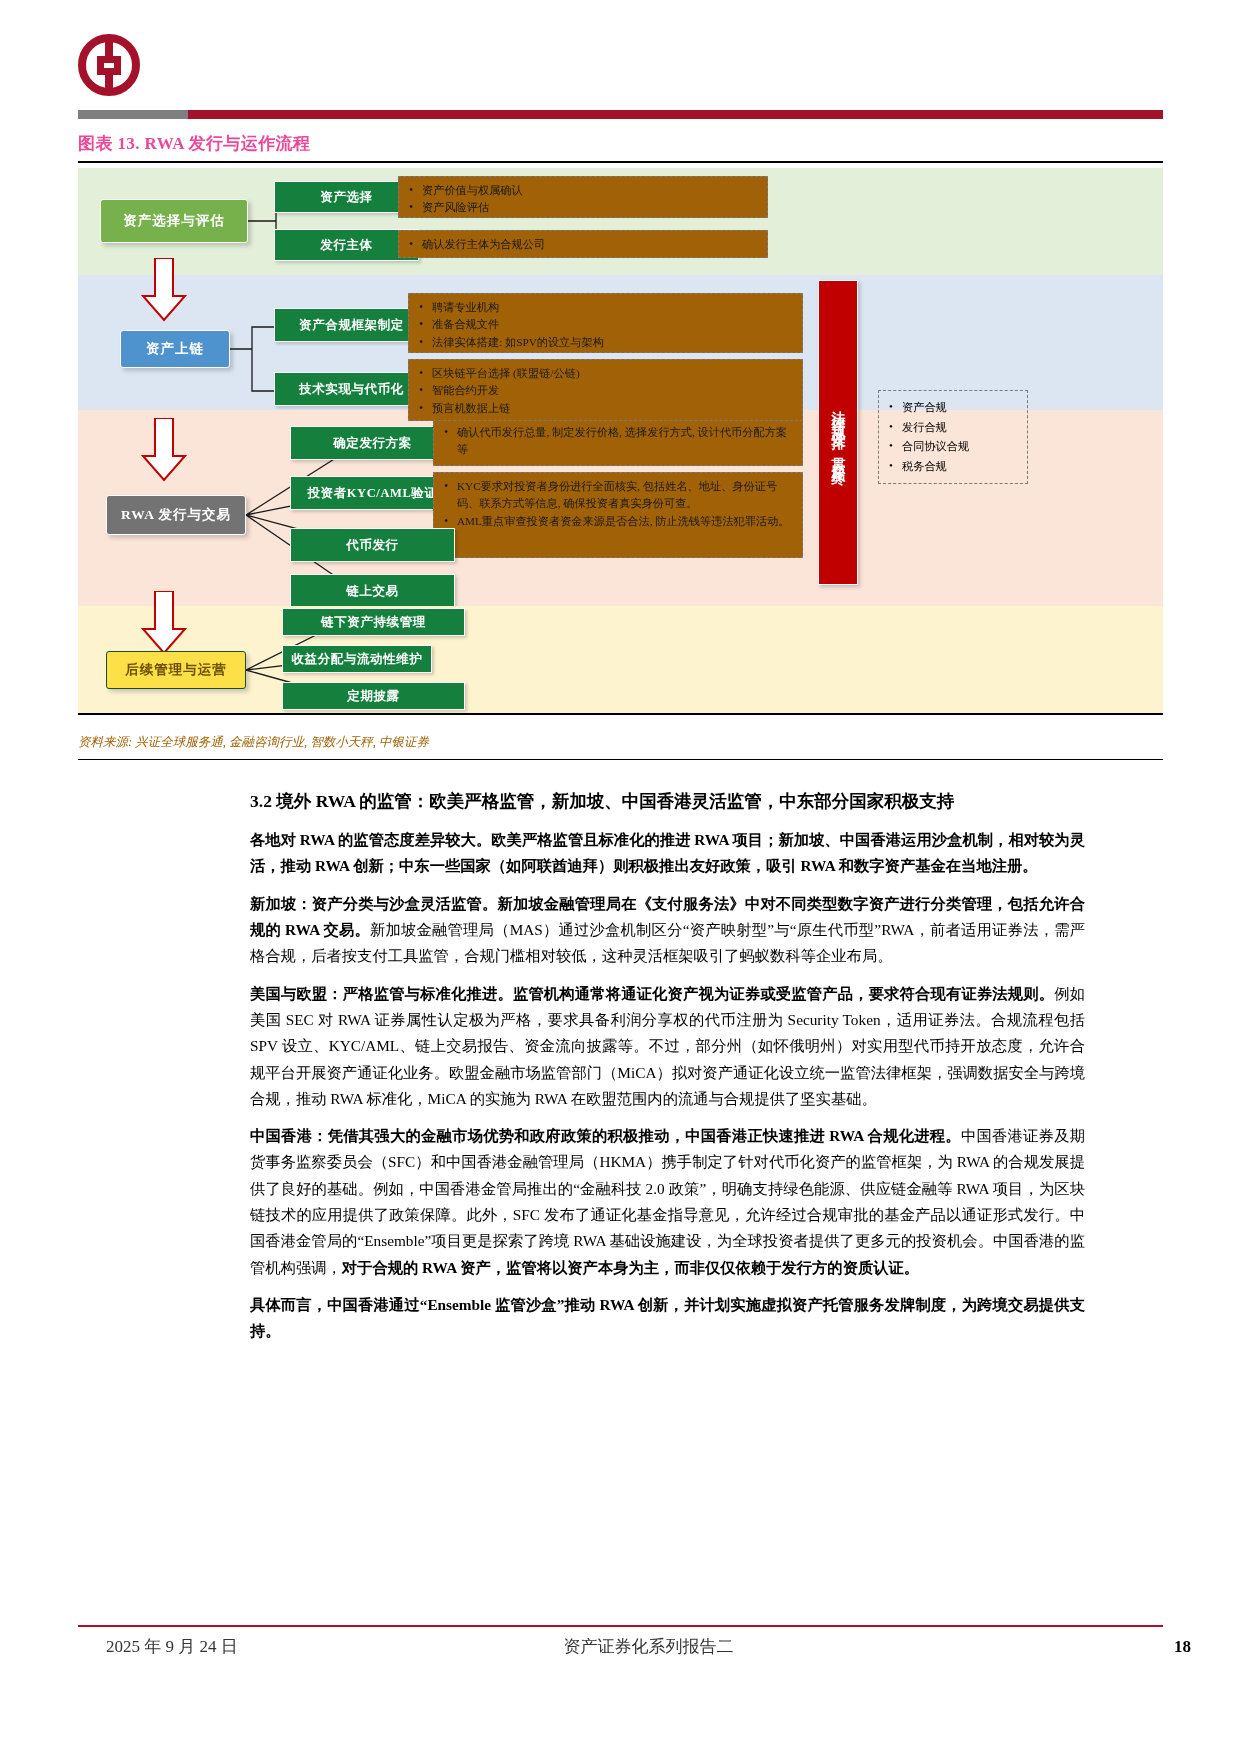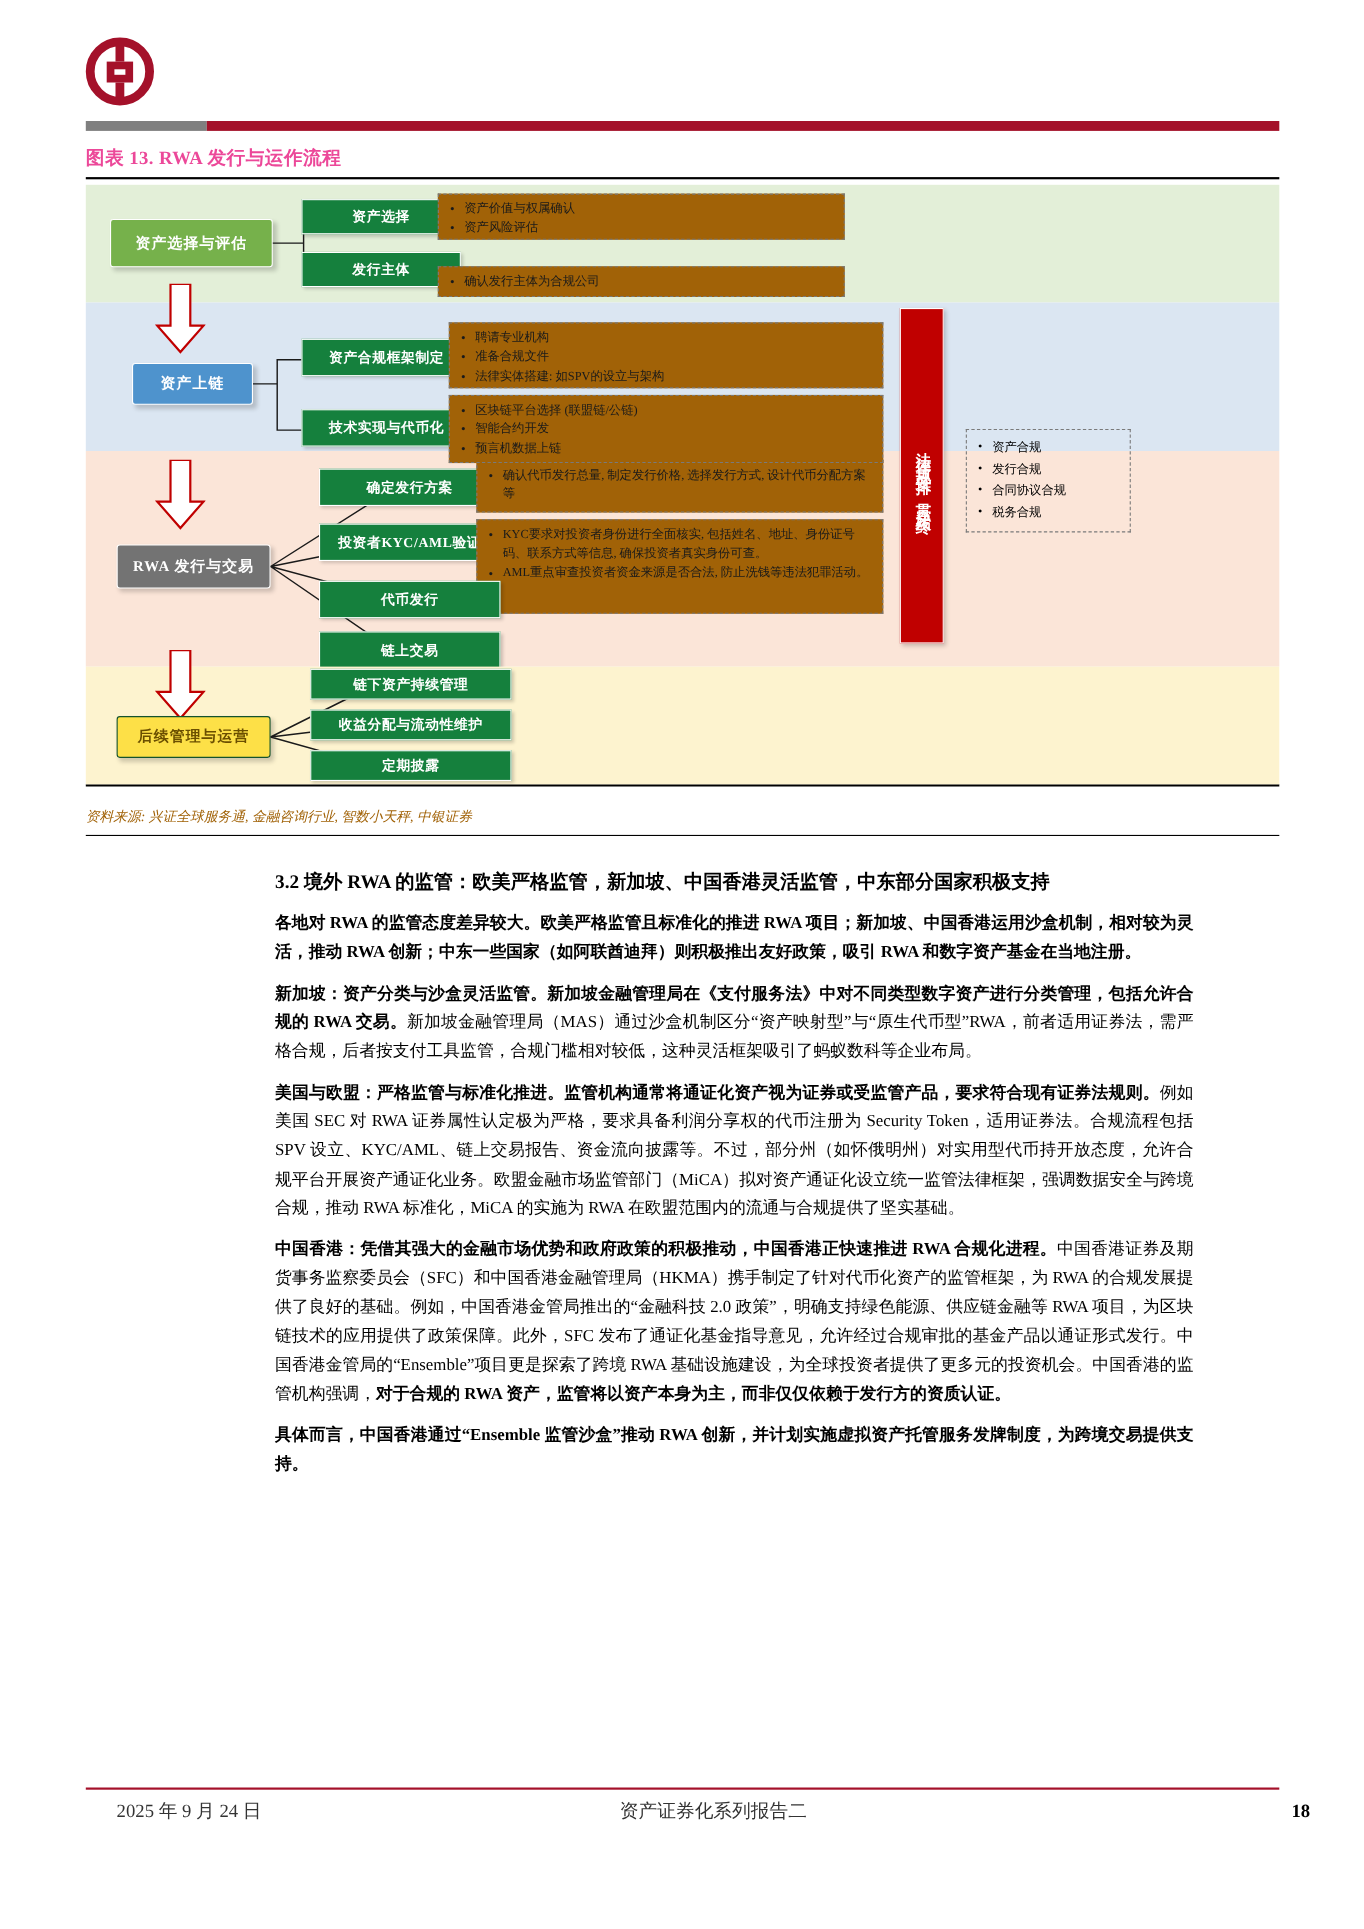--- a/index.html
+++ b/index.html
@@ -180,21 +180,21 @@
 
       <div class="redbox" style="left:196px; top:13px; width:145px; height:32px;">资产选择</div>
       <div class="dashbox" style="left:320px; top:8px; width:370px; height:42px;">
         <ul>
           <li>资产价值与权属确认</li>
           <li>资产风险评估</li>
         </ul>
       </div>
 
       <div class="redbox" style="left:196px; top:61px; width:145px; height:32px;">发行主体</div>
-      <div class="dashbox" style="left:320px; top:74px; width:370px; height:28px;">
+      <div class="dashbox" style="left:320px; top:62px; width:370px; height:28px;">
         <ul>
           <li>确认发行主体为合规公司</li>
         </ul>
       </div>
     </div>
 
     <div class="band band-blue">
       <div class="arrow-down" style="left:63px; top:-17px;">
         <svg width="46" height="64" viewBox="0 0 46 64">
           <path d="M14,0 L32,0 L32,38 L44,38 L23,62 L2,38 L14,38 Z" fill="#ffffff" stroke="#c00000" stroke-width="2"></path>
@@ -272,21 +272,21 @@
 
       <div class="stagebox stage-yellow" style="left:28px; top:45px; width:140px; height:38px;">后续管理与运营</div>
 
       <div class="connector" style="left:168px; top:2px;">
         <svg width="100" height="110">
           <path d="M0,62 L100,12 M0,62 L100,50 M0,62 L100,90" stroke="#1a1a1a" stroke-width="1.3" fill="none"></path>
         </svg>
       </div>
 
       <div class="redbox" style="left:204px; top:2px; width:183px; height:28px;">链下资产持续管理</div>
-      <div class="redbox" style="left:204px; top:39px; width:183px; height:28px;">收益分配与流动性维护</div>
+      <div class="redbox" style="left:204px; top:39px; width:150px; height:28px;">收益分配与流动性维护</div>
       <div class="redbox" style="left:204px; top:76px; width:183px; height:28px;">定期披露</div>
     </div>
 
     <div class="vbar-legal" style="left:740px; top:112px; width:40px; height:305px; z-index:9;">
       <span>法律合规安排</span>
       <span style="height:16px;"></span>
       <span>贯穿始终</span>
     </div>
 
     <div class="compliance-box" style="left:800px; top:222px; width:150px; z-index:9;">

